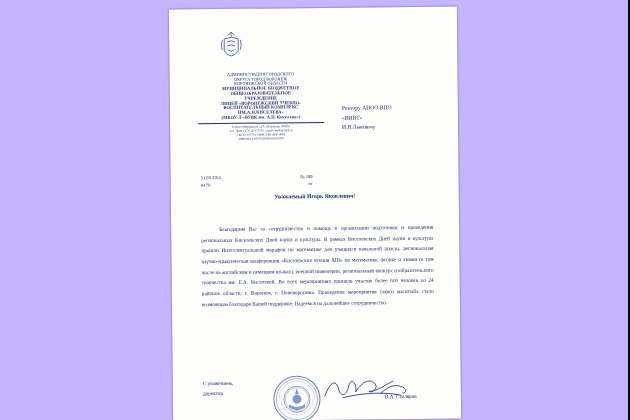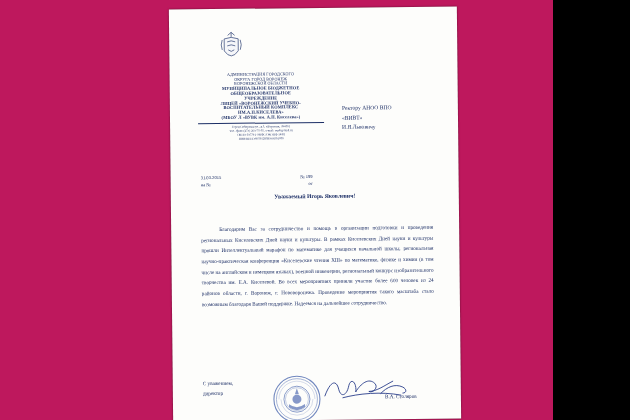--- a/index.html
+++ b/index.html
@@ -8,24 +8,23 @@
     background: #000000;
   }
   body {
     width: 630px;
     height: 420px;
     font-family: "Liberation Serif", serif;
     overflow: hidden;
   }
   .stage {
     position: relative;
-    width: 546px;
+    width: 628px;
     height: 420px;
-    background: #be185d;
-    padding-left: 7px;
+    background: #c4b5fd;
   }
   .page {
     position: absolute;
     left: 171px;
     top: 8px;
     width: 288px;
     height: 412px;
     background: #fdfdfb;
     transform: rotate(-0.6deg);
     transform-origin: center center;

